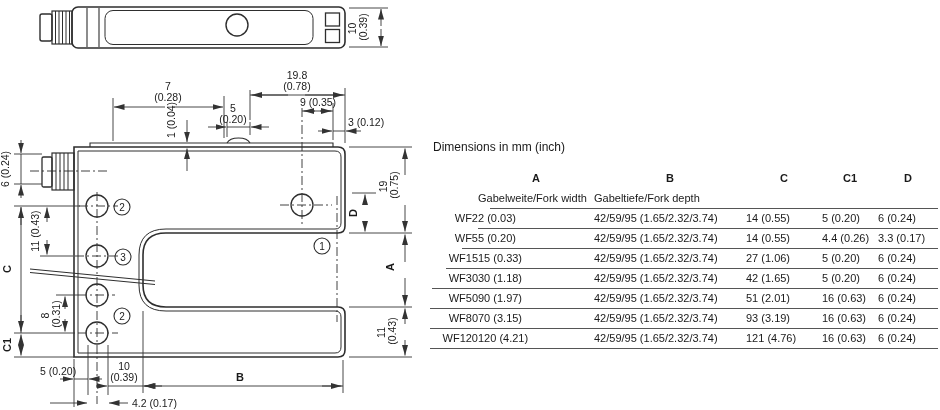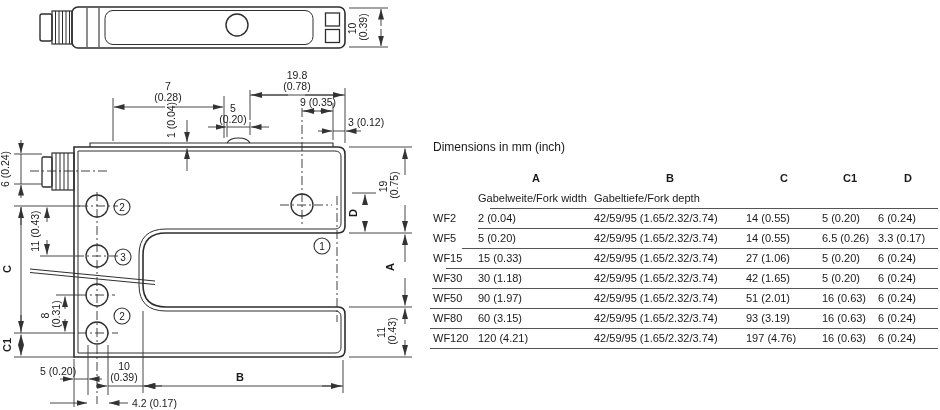--- a/index.html
+++ b/index.html
@@ -9,21 +9,21 @@
   .dimtxt{font-family:"Liberation Sans",sans-serif;font-size:10.5px;fill:#1a1a1a;}
   .dimbold{font-weight:bold;font-size:11px;}
   .callout{font-family:"Liberation Sans",sans-serif;font-size:10px;fill:#1a1a1a;}
   
   #tablewrap{position:absolute;left:430px;top:140px;width:508px;height:230px;}
   #tbl-title{position:absolute;left:3px;top:0;font-size:12px;font-weight:normal;}
   #grid{position:absolute;left:0;top:28px;width:508px;display:grid;
         grid-template-columns:48px 116px 152px 76px 56px 60px;
         grid-auto-rows:20px;font-size:11px;align-items:center;}
   .cell{text-align:left;white-space:nowrap;}
-  .rowlabel{text-align:left;padding-left:3px;}
+  .rowlabel{text-align:right;padding-left:3px;}
   .colhead{font-weight:bold;text-align:center;}
   .sep{position:absolute;height:1px;background:#555;}
 </style>
 </head>
 <body>
 
 <div id="stage">
 
 <svg id="drawing-svg" width="430" height="410" viewBox="0 0 430 410">
   <defs>
@@ -268,31 +268,31 @@
     <div class="cell colhead">D</div>
 
     <div class="cell rowlabel"></div>
     <div class="cell">Gabelweite/Fork width</div>
     <div class="cell">Gabeltiefe/Fork depth</div>
     <div class="cell"></div>
     <div class="cell"></div>
     <div class="cell"></div>
 
     <div class="cell rowlabel">WF2</div>
-    <div class="cell">2 (0.04)</div>
+    <div class="cell">2 (0.03)</div>
     <div class="cell">42/59/95 (1.65/2.32/3.74)</div>
     <div class="cell">14 (0.55)</div>
     <div class="cell">5 (0.20)</div>
     <div class="cell">6 (0.24)</div>
 
     <div class="cell rowlabel">WF5</div>
     <div class="cell">5 (0.20)</div>
     <div class="cell">42/59/95 (1.65/2.32/3.74)</div>
     <div class="cell">14 (0.55)</div>
-    <div class="cell">6.5 (0.26)</div>
+    <div class="cell">4.4 (0.26)</div>
     <div class="cell">3.3 (0.17)</div>
 
     <div class="cell rowlabel">WF15</div>
     <div class="cell">15 (0.33)</div>
     <div class="cell">42/59/95 (1.65/2.32/3.74)</div>
     <div class="cell">27 (1.06)</div>
     <div class="cell">5 (0.20)</div>
     <div class="cell">6 (0.24)</div>
 
     <div class="cell rowlabel">WF30</div>
@@ -303,30 +303,30 @@
     <div class="cell">6 (0.24)</div>
 
     <div class="cell rowlabel">WF50</div>
     <div class="cell">90 (1.97)</div>
     <div class="cell">42/59/95 (1.65/2.32/3.74)</div>
     <div class="cell">51 (2.01)</div>
     <div class="cell">16 (0.63)</div>
     <div class="cell">6 (0.24)</div>
 
     <div class="cell rowlabel">WF80</div>
-    <div class="cell">60 (3.15)</div>
+    <div class="cell">70 (3.15)</div>
     <div class="cell">42/59/95 (1.65/2.32/3.74)</div>
     <div class="cell">93 (3.19)</div>
     <div class="cell">16 (0.63)</div>
     <div class="cell">6 (0.24)</div>
 
     <div class="cell rowlabel">WF120</div>
     <div class="cell">120 (4.21)</div>
     <div class="cell">42/59/95 (1.65/2.32/3.74)</div>
-    <div class="cell">197 (4.76)</div>
+    <div class="cell">121 (4.76)</div>
     <div class="cell">16 (0.63)</div>
     <div class="cell">6 (0.24)</div>
   </div>
 
   <div class="sep" style="top:68px;left:60px;width:448px;"></div>
   <div class="sep" style="top:88px;left:48px;width:460px;"></div>
   <div class="sep" style="top:108px;left:32px;width:476px;"></div>
   <div class="sep" style="top:128px;left:16px;width:492px;"></div>
   <div class="sep" style="top:148px;left:2px;width:506px;"></div>
   <div class="sep" style="top:168px;left:0;width:508px;"></div>

